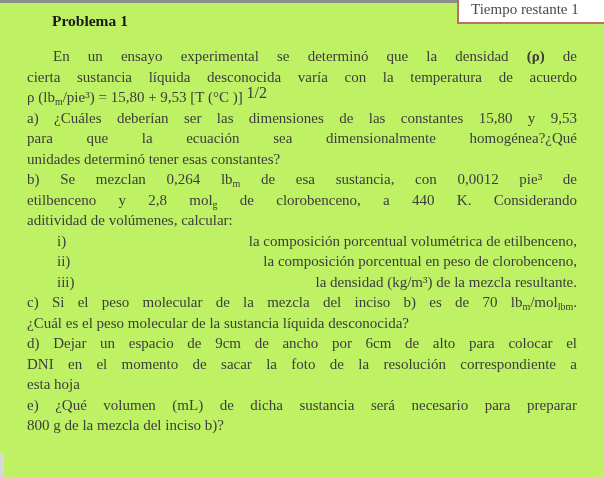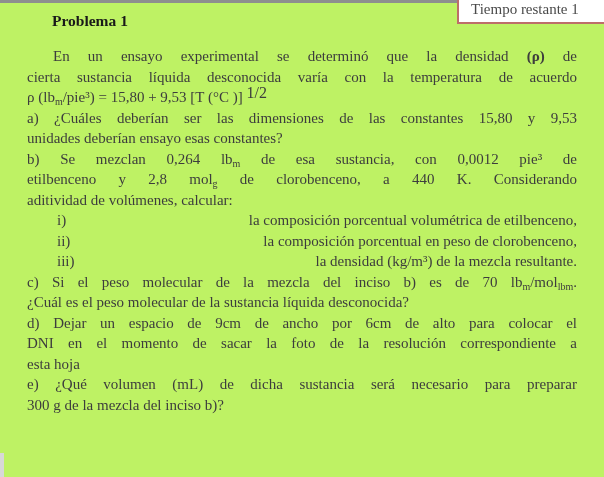--- a/index.html
+++ b/index.html
@@ -80,21 +80,22 @@
   <div class="title">Problema 1</div>
 
   <div class="doc">
 
     <p class="jline indent"><span>En un ensayo experimental se determinó que la densidad </span><span class="bold">(ρ)</span><span> de</span></p>
     <p class="jline">cierta sustancia líquida desconocida varía con la temperatura de acuerdo</p>
 
     <p class="equation"><span>ρ (lb</span><sub>m</sub><span>/pie³) = 15,80 + 9,53 [T (°C )] </span><sup>1/2</sup></p>
 
     <p class="jline">a) ¿Cuáles deberían ser las dimensiones de las constantes 15,80 y 9,53</p>
-    <p class="lline">unidades deberían ensayo esas constantes?</p>
+    <p class="jline">para que la ecuación sea dimensionalmente homogénea?¿Qué</p>
+    <p class="lline">unidades determinó tener esas constantes?</p>
 
     <p class="jline"><span>b) Se mezclan 0,264 lb</span><sub>m</sub><span> de esa sustancia, con 0,0012 pie³ de</span></p>
     <p class="jline"><span>etilbenceno y 2,8 mol</span><sub>g</sub><span> de clorobenceno, a 440 K. Considerando</span></p>
     <p class="lline">aditividad de volúmenes, calcular:</p>
 
     <div class="roman">
       <span class="roman-label">i)</span>
       <span class="roman-text">la composición porcentual volumétrica de etilbenceno,</span>
     </div>
     <div class="roman">
@@ -107,19 +108,19 @@
     </div>
 
     <p class="jline"><span>c) Si el peso molecular de la mezcla del inciso b) es de 70 lb</span><sub>m</sub><span>/mol</span><sub>lbm</sub><span>.</span></p>
     <p class="lline">¿Cuál es el peso molecular de la sustancia líquida desconocida?</p>
 
     <p class="jline">d) Dejar un espacio de 9cm de ancho por 6cm de alto para colocar el</p>
     <p class="jline">DNI en el momento de sacar la foto de la resolución correspondiente a</p>
     <p class="lline">esta hoja</p>
 
     <p class="jline">e) ¿Qué volumen (mL) de dicha sustancia será necesario para preparar</p>
-    <p class="lline">300 g de la mezcla del inciso b)?</p>
+    <p class="lline">800 g de la mezcla del inciso b)?</p>
 
   </div>
 
   <div class="corner-mark"></div>
 
 </div>
 
 </body></html>

